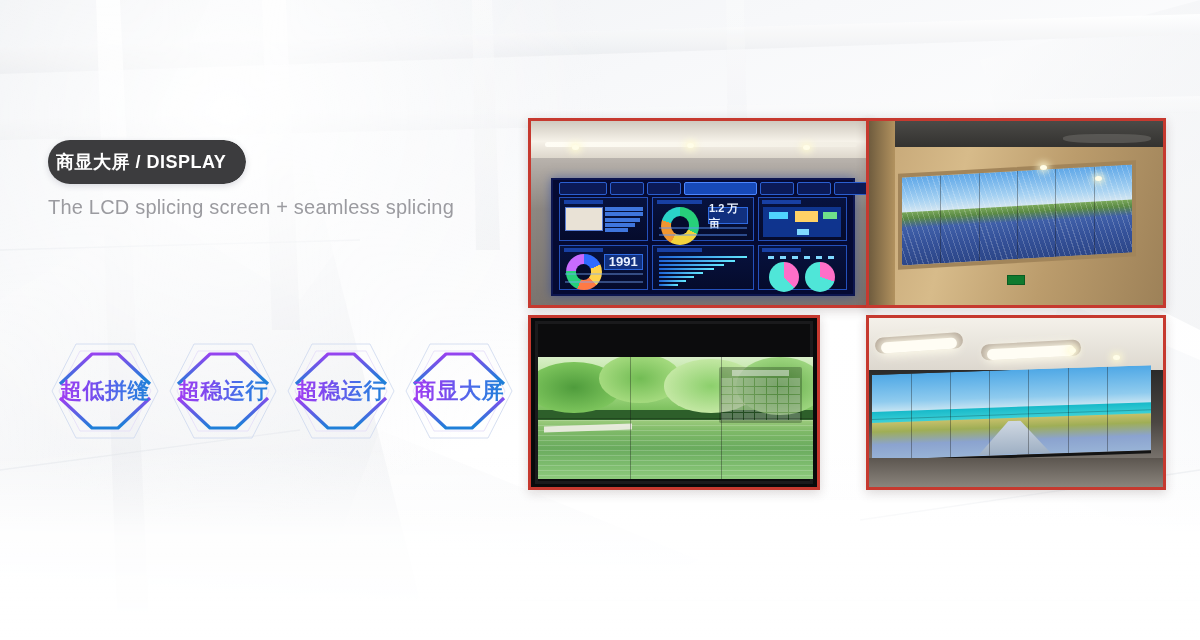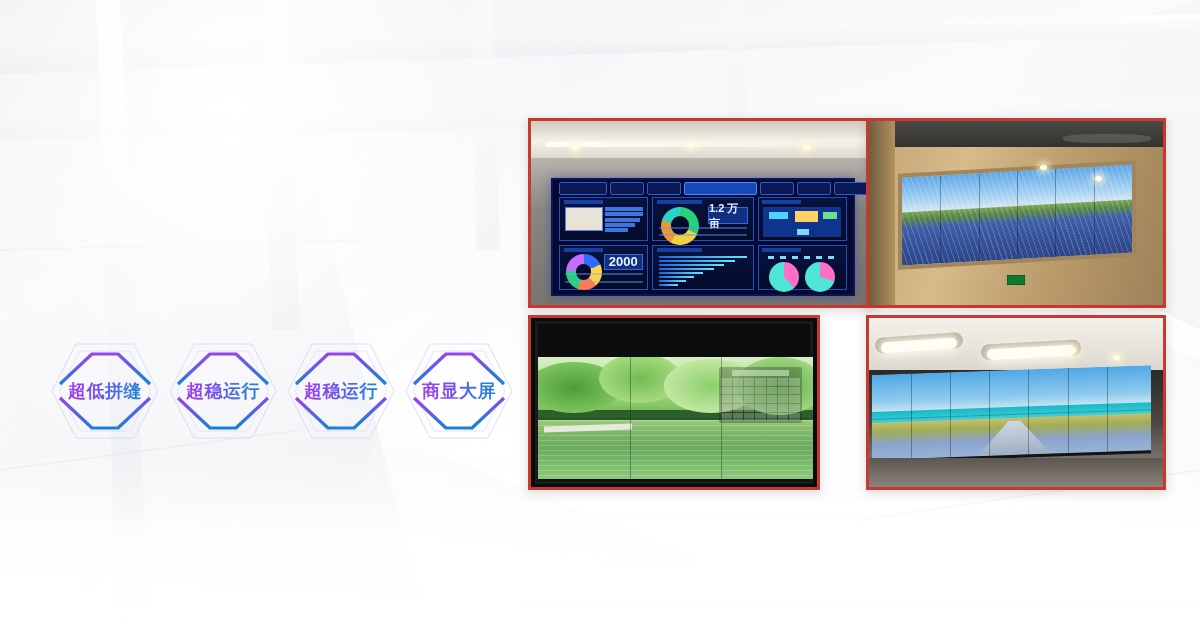--- a/index.html
+++ b/index.html
@@ -37,21 +37,21 @@
     background:#3c3c3e;color:#fff;font-size:18px;font-weight:bold;letter-spacing:.5px;
     position:relative;z-index:1;}
 
   .title{margin-top:26px;font-size:45px;line-height:1.05;font-weight:bold;color:#3b3b3d;letter-spacing:.5px;}
   .subtitle{margin-top:12px;font-size:20px;color:#9b9ba0;letter-spacing:.2px;}
 
   
   .features{position:absolute;left:46px;top:332px;display:flex;}
   .feature{position:relative;width:118px;height:118px;display:flex;align-items:center;justify-content:center;}
   .feature svg{position:absolute;left:0;top:0;}
-  .feature-label{position:relative;z-index:3;font-size:18px;font-weight:bold;letter-spacing:.5px;
+  .feature-label{position:relative;z-index:3;font-size:22px;font-weight:bold;letter-spacing:.5px;
     background:linear-gradient(90deg,#a13df2 0%,#7b4bef 35%,#3f74e7 72%,#1f7fd8 100%);
     -webkit-background-clip:text;background-clip:text;color:transparent;white-space:nowrap;}
 
   
   .photos{position:absolute;left:528px;top:118px;width:640px;height:372px;}
   .photo{position:absolute;border:3px solid #c6392f;box-sizing:border-box;overflow:hidden;background:#111;
     box-shadow:0 3px 10px rgba(60,40,40,.18);}
   .p1{left:0;top:0;width:346px;height:190px;}
   .p2{left:338px;top:0;width:300px;height:190px;}
   .p3{left:0;top:197px;width:292px;height:175px;}
@@ -185,22 +185,24 @@
         <path d="M520,600 L1200,600"></path>
       </g>
     </svg>
     <div class="bg-glow"></div>
     <div class="fade-bottom"></div>
   </div>
 
   <div class="left">
 
     <div class="badge">
-    </div>
-
+      <div class="badge-sub">商显大屏 / DISPLAY</div>
+    </div>
+
+    <div class="subtitle">The LCD splicing screen + seamless splicing</div>
   </div>
 
   <div class="features">
 
     <div class="feature">
       <svg width="118" height="118" viewBox="0 0 118 118">
         <defs>
           <linearGradient id="hgA" x1="0" y1="0" x2="0.25" y2="1">
             <stop offset="0%" stop-color="#a13df2"></stop>
               <stop offset="100%" stop-color="#1f7fd8"></stop>
@@ -295,21 +297,21 @@
               <div style="position:absolute;left:74%;top:34%;width:16%;height:16%;background:#6fe08a"></div>
               <div style="position:absolute;left:44%;bottom:12%;width:14%;height:16%;background:#7fd9ff"></div>
             </div>
 
             <div class="dcard">
               <div class="dcard-h"></div>
               <div class="donut" style="left:6%;top:18%;width:36px;height:36px;
                 background:conic-gradient(#2f6bff 0 18%,#ffd34d 18% 38%,#ff7a45 38% 56%,#27d07a 56% 76%,#c86bff 76% 100%);">
                 <div style="position:absolute;left:28%;top:28%;width:44%;height:44%;border-radius:50%;background:#050b2c;"></div>
               </div>
-              <div class="kpi" style="left:50%;top:18%;right:5%;height:33%;font-size:13px;">2000</div>
+              <div class="kpi" style="left:50%;top:18%;right:5%;height:33%;font-size:13px;">1991</div>
               <div style="position:absolute;left:5%;bottom:4%;right:5%;height:34%;
                 background:repeating-linear-gradient(to bottom,rgba(120,170,255,.4) 0 2px,rgba(0,0,0,0) 2px 8px);"></div>
             </div>
 
             <div class="dcard">
               <div class="dcard-h"></div>
               <div class="bars">
                 <div class="bar" style="width:100%"></div>
                 <div class="bar" style="width:86%"></div>
                 <div class="bar" style="width:74%"></div>

